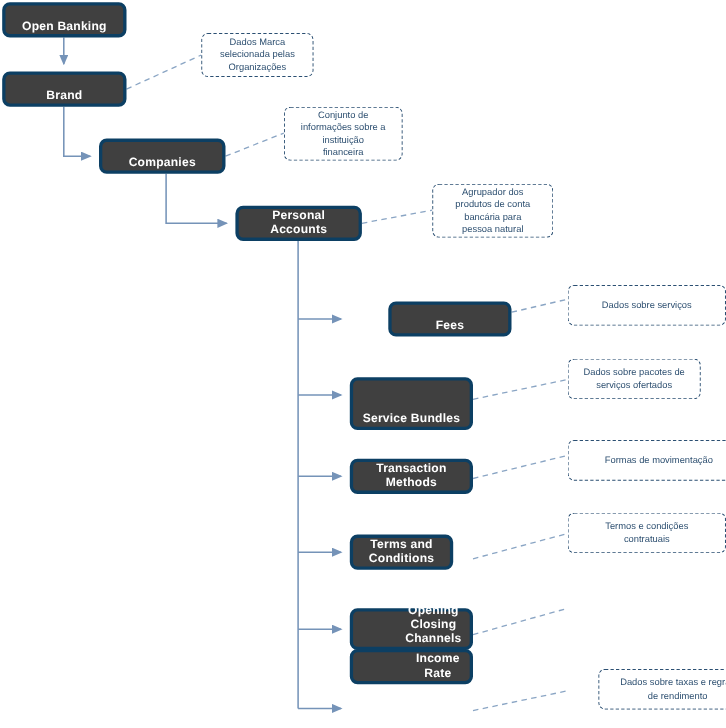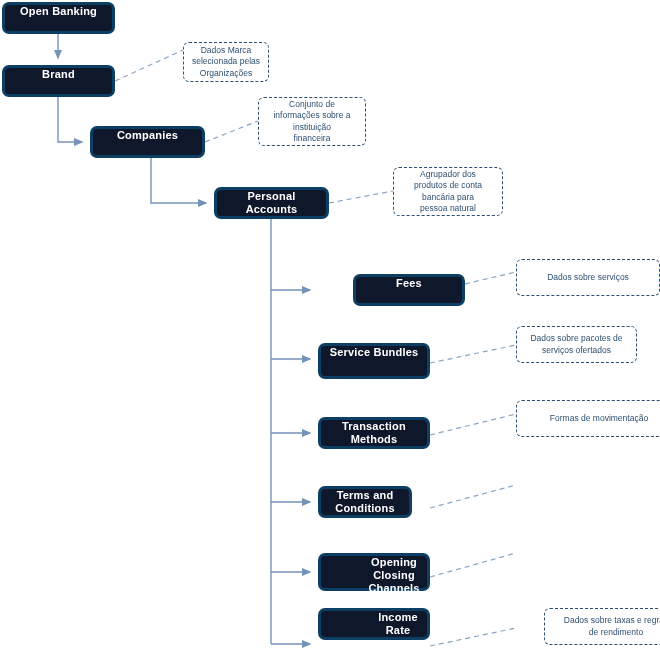--- a/index.html
+++ b/index.html
@@ -25,29 +25,29 @@
     position: absolute;
     left: 0;
     top: 0;
     width: 660px;
     height: 662px;
     pointer-events: none;
   }
   .node {
     position: absolute;
     box-sizing: border-box;
-    background: #0f172a;
+    background: #404040;
     border: 3px solid #0c3f63;
     border-radius: 7px;
     color: #ffffff;
     font-size: 11px;
     font-weight: bold;
     letter-spacing: 0.2px;
     display: flex;
-    align-items: flex-start;
+    align-items: flex-end;
     justify-content: center;
     text-align: center;
     line-height: 1.18;
     box-shadow: 0 0 0 0 rgba(0,0,0,0);
     z-index: 3;
   }
   .node .node-label {
     display: block;
     padding: 0 4px;
     white-space: pre-line;
@@ -156,38 +156,38 @@
   </div>
   <div class="node" style="left:214px;top:187px;width:115px;height:32px;">
     <span class="node-label">Personal Accounts</span>
   </div>
   <div class="node" style="left:90px;top:126px;width:115px;height:32px;">
     <span class="node-label">Companies</span>
   </div>
   <div class="node" style="left:318px;top:274px;width:112px;height:32px;margin-left:35px;">
     <span class="node-label">Fees</span>
   </div>
-  <div class="node" style="left:318px;top:343px;width:112px;height:36px;">
+  <div class="node" style="left:318px;top:343px;width:112px;height:48px;">
     <span class="node-label">Service Bundles</span>
   </div>
   <div class="node" style="left:318px;top:417px;width:112px;height:32px;">
     <span class="node-label">Transaction Methods</span>
   </div>
   <div class="node" style="left:318px;top:486px;width:94px;height:32px;">
     <span class="node-label">Terms and Conditions</span>
   </div>
   <div class="node" style="left:318px;top:553px;width:112px;height:38px;padding-left:40px;">
     <span class="node-label">Opening Closing
 Channels</span>
   </div>
-  <div class="node" style="left:318px;top:608px;width:112px;height:32px;padding-left:48px;">
+  <div class="node" style="left:318px;top:590px;width:112px;height:32px;padding-left:48px;">
     <span class="node-label">Income Rate</span>
   </div>
 
-  <div class="note" style="left:183px;top:30px;width:86px;height:40px;margin-top:12px;">
+  <div class="note" style="left:183px;top:30px;width:102px;height:40px;">
     <span class="note-label">Dados Marca
 selecionada pelas
 Organizações</span>
   </div>
   <div class="note" style="left:258px;top:97px;width:108px;height:49px;">
     <span class="note-label">Conjunto de
 informações sobre a
 instituição
 financeira</span>
   </div>
@@ -200,18 +200,22 @@
   <div class="note" style="left:516px;top:259px;width:144px;height:37px;">
     <span class="note-label">Dados sobre serviços</span>
   </div>
   <div class="note" style="left:516px;top:326px;width:121px;height:37px;">
     <span class="note-label">Dados sobre pacotes de
 serviços ofertados</span>
   </div>
   <div class="note" style="left:516px;top:400px;width:166px;height:37px;">
     <span class="note-label">Formas de movimentação</span>
   </div>
+  <div class="note" style="left:516px;top:466px;width:144px;height:37px;">
+    <span class="note-label">Termos e condições
+contratuais</span>
+  </div>
   <div class="note" style="left:544px;top:608px;width:144px;height:37px;">
     <span class="note-label">Dados sobre taxas e regras
 de rendimento</span>
   </div>
 
 </div>
 
 </body></html>

